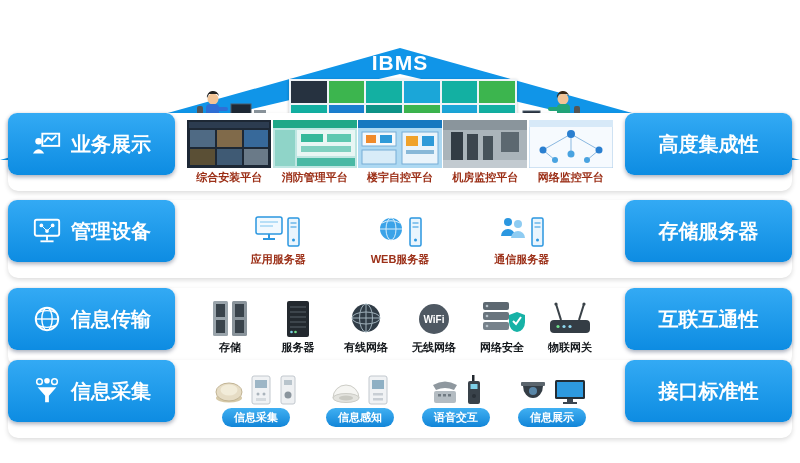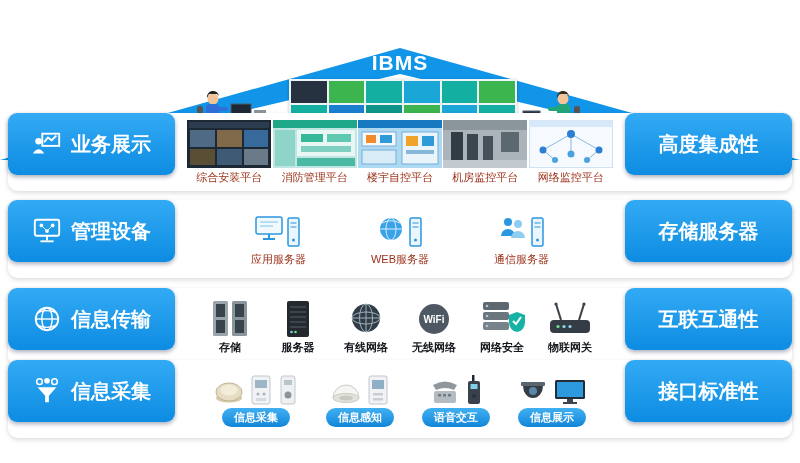--- a/index.html
+++ b/index.html
@@ -25,21 +25,21 @@
   
   .row{position:absolute;left:8px;width:784px;height:78px;display:flex;align-items:flex-start;gap:9px;
        background:#fff;border-radius:10px;box-shadow:0 2px 5px rgba(0,0,0,.14);}
   .row1{top:113px}.row2{top:200px}.row3{top:288px}.row4{top:360px}
   .badge{flex:0 0 167px;height:62px;border-radius:9px;
          background:linear-gradient(180deg,#33aaf4 0%,#0d8ce2 100%);
          display:flex;align-items:center;justify-content:center;gap:9px;
          color:#fff;font-weight:bold;font-size:20px;box-shadow:0 2px 4px rgba(0,20,60,.35);}
   .mid{flex:1;height:78px;display:flex;justify-content:space-evenly;align-items:center;padding:0 2px;}
   .col{display:flex;flex-direction:column;align-items:center;gap:2px;}
-  .cap-red{color:#9c3018;font-weight:normal;font-size:11px;white-space:nowrap;}
+  .cap-red{color:#9c3018;font-weight:bold;font-size:11px;white-space:nowrap;}
   .cap-black{color:#14181c;font-weight:bold;font-size:11px;white-space:nowrap;}
   .pill{background:linear-gradient(180deg,#41b0f2,#1185d8);color:#fff;font-weight:bold;
         font-size:11px;padding:2px 12px;border-radius:10px;white-space:nowrap;}
   .grp{display:flex;flex-direction:column;align-items:center;gap:3px;}
   .grp-icons{display:flex;align-items:flex-end;gap:6px;height:34px;}
 </style>
 </head>
 <body>
 
 <div class="stage">

